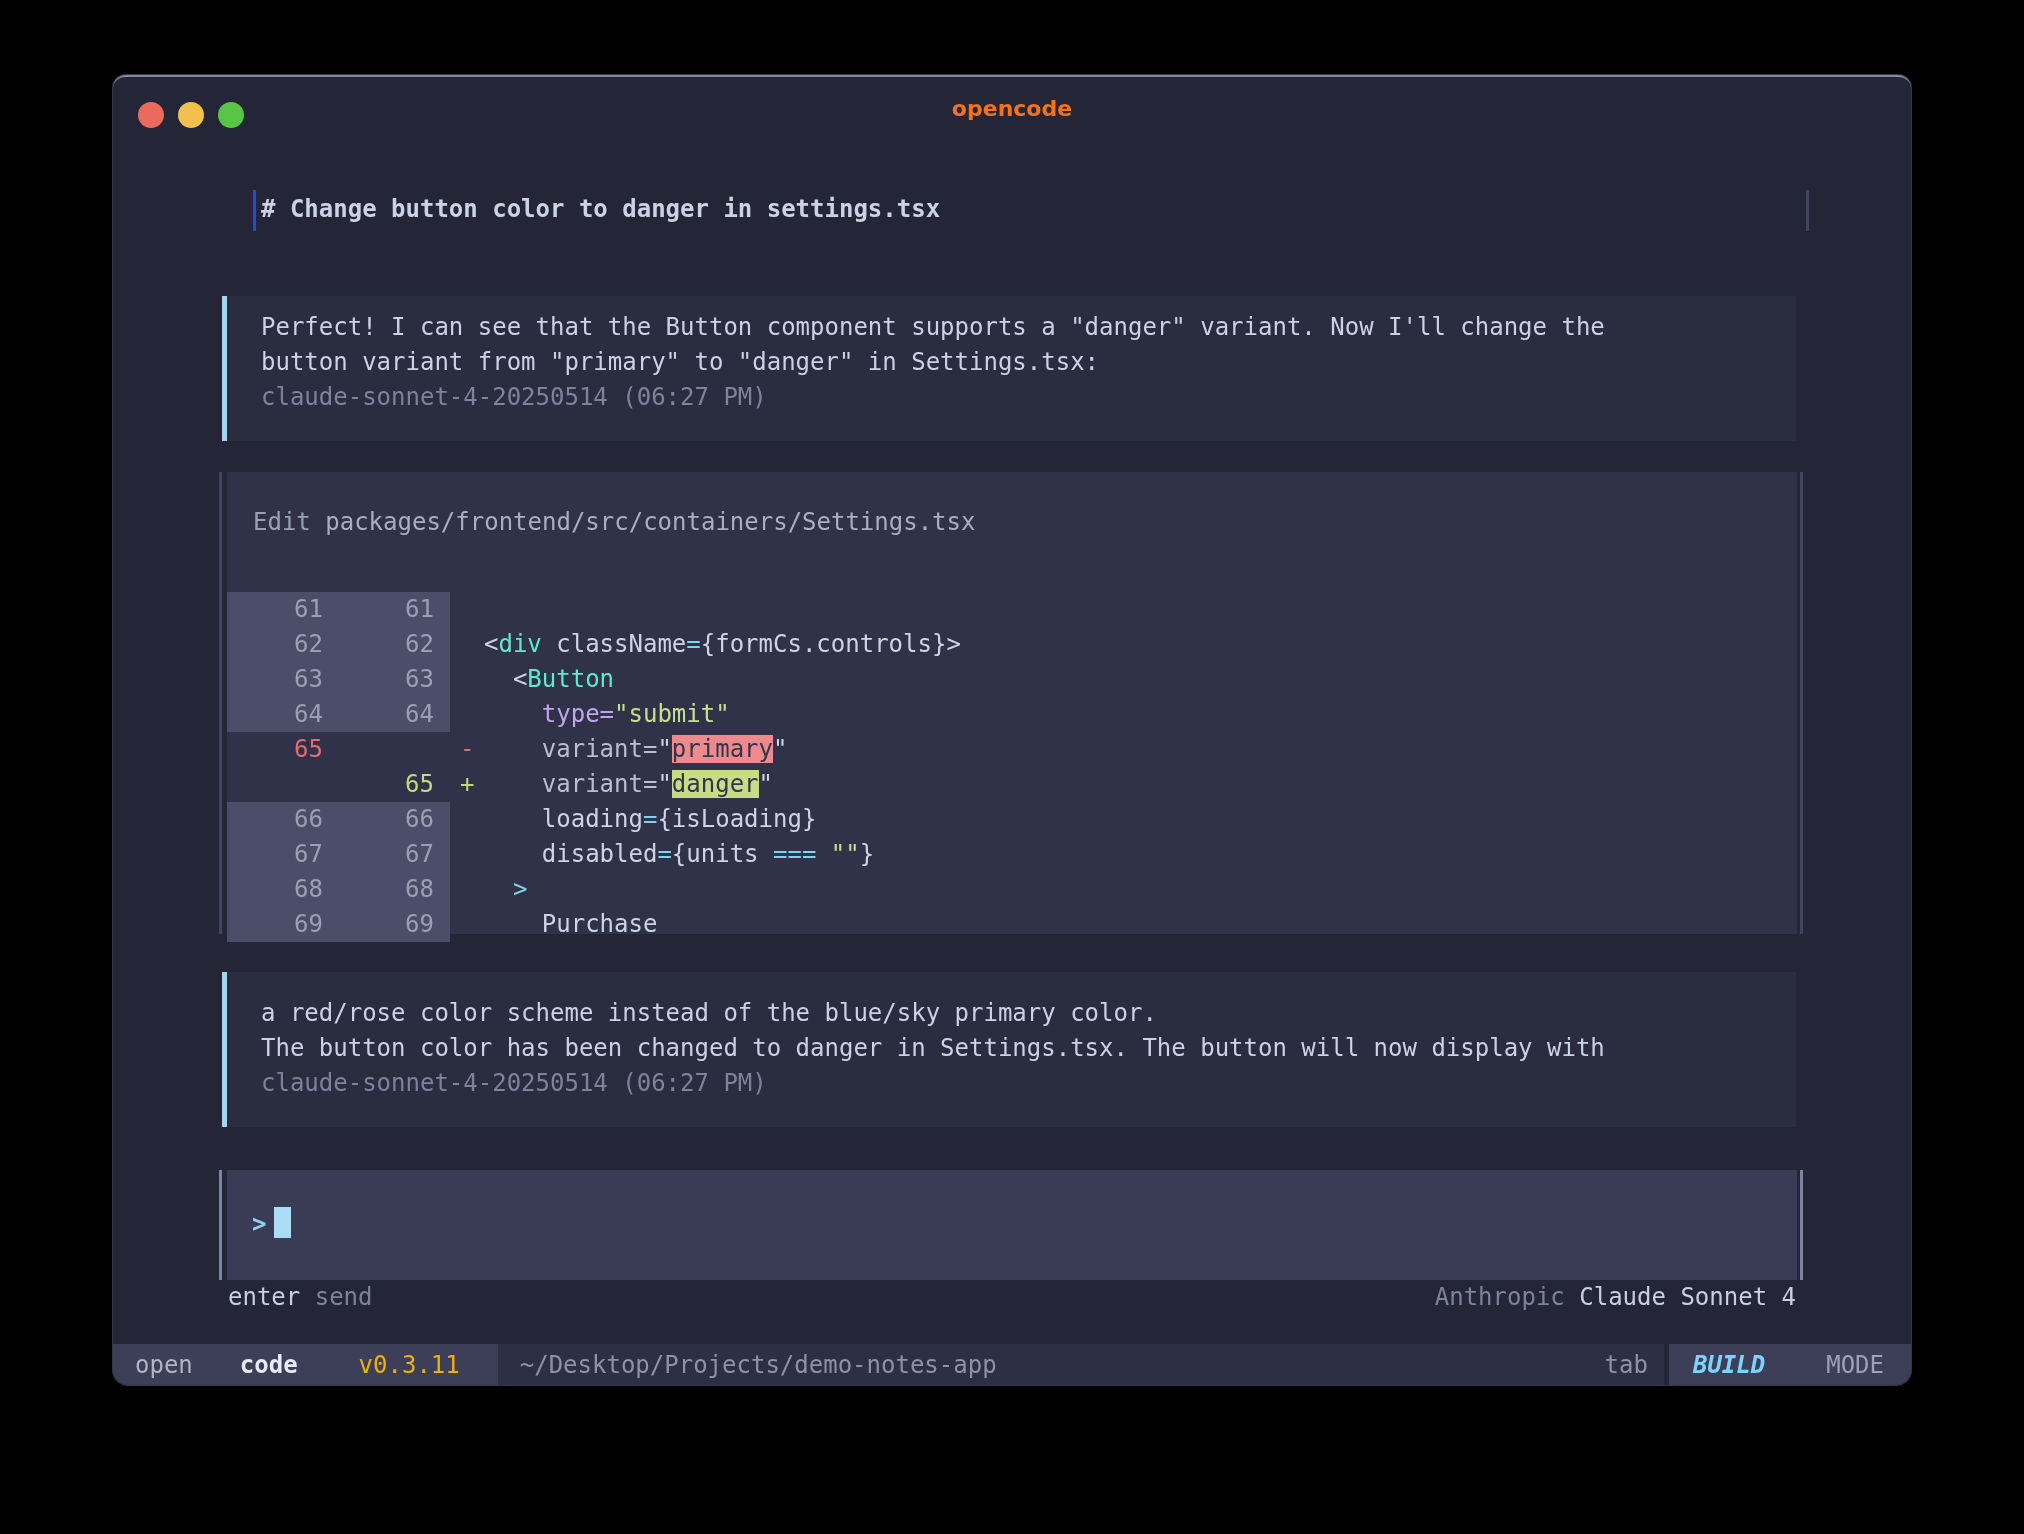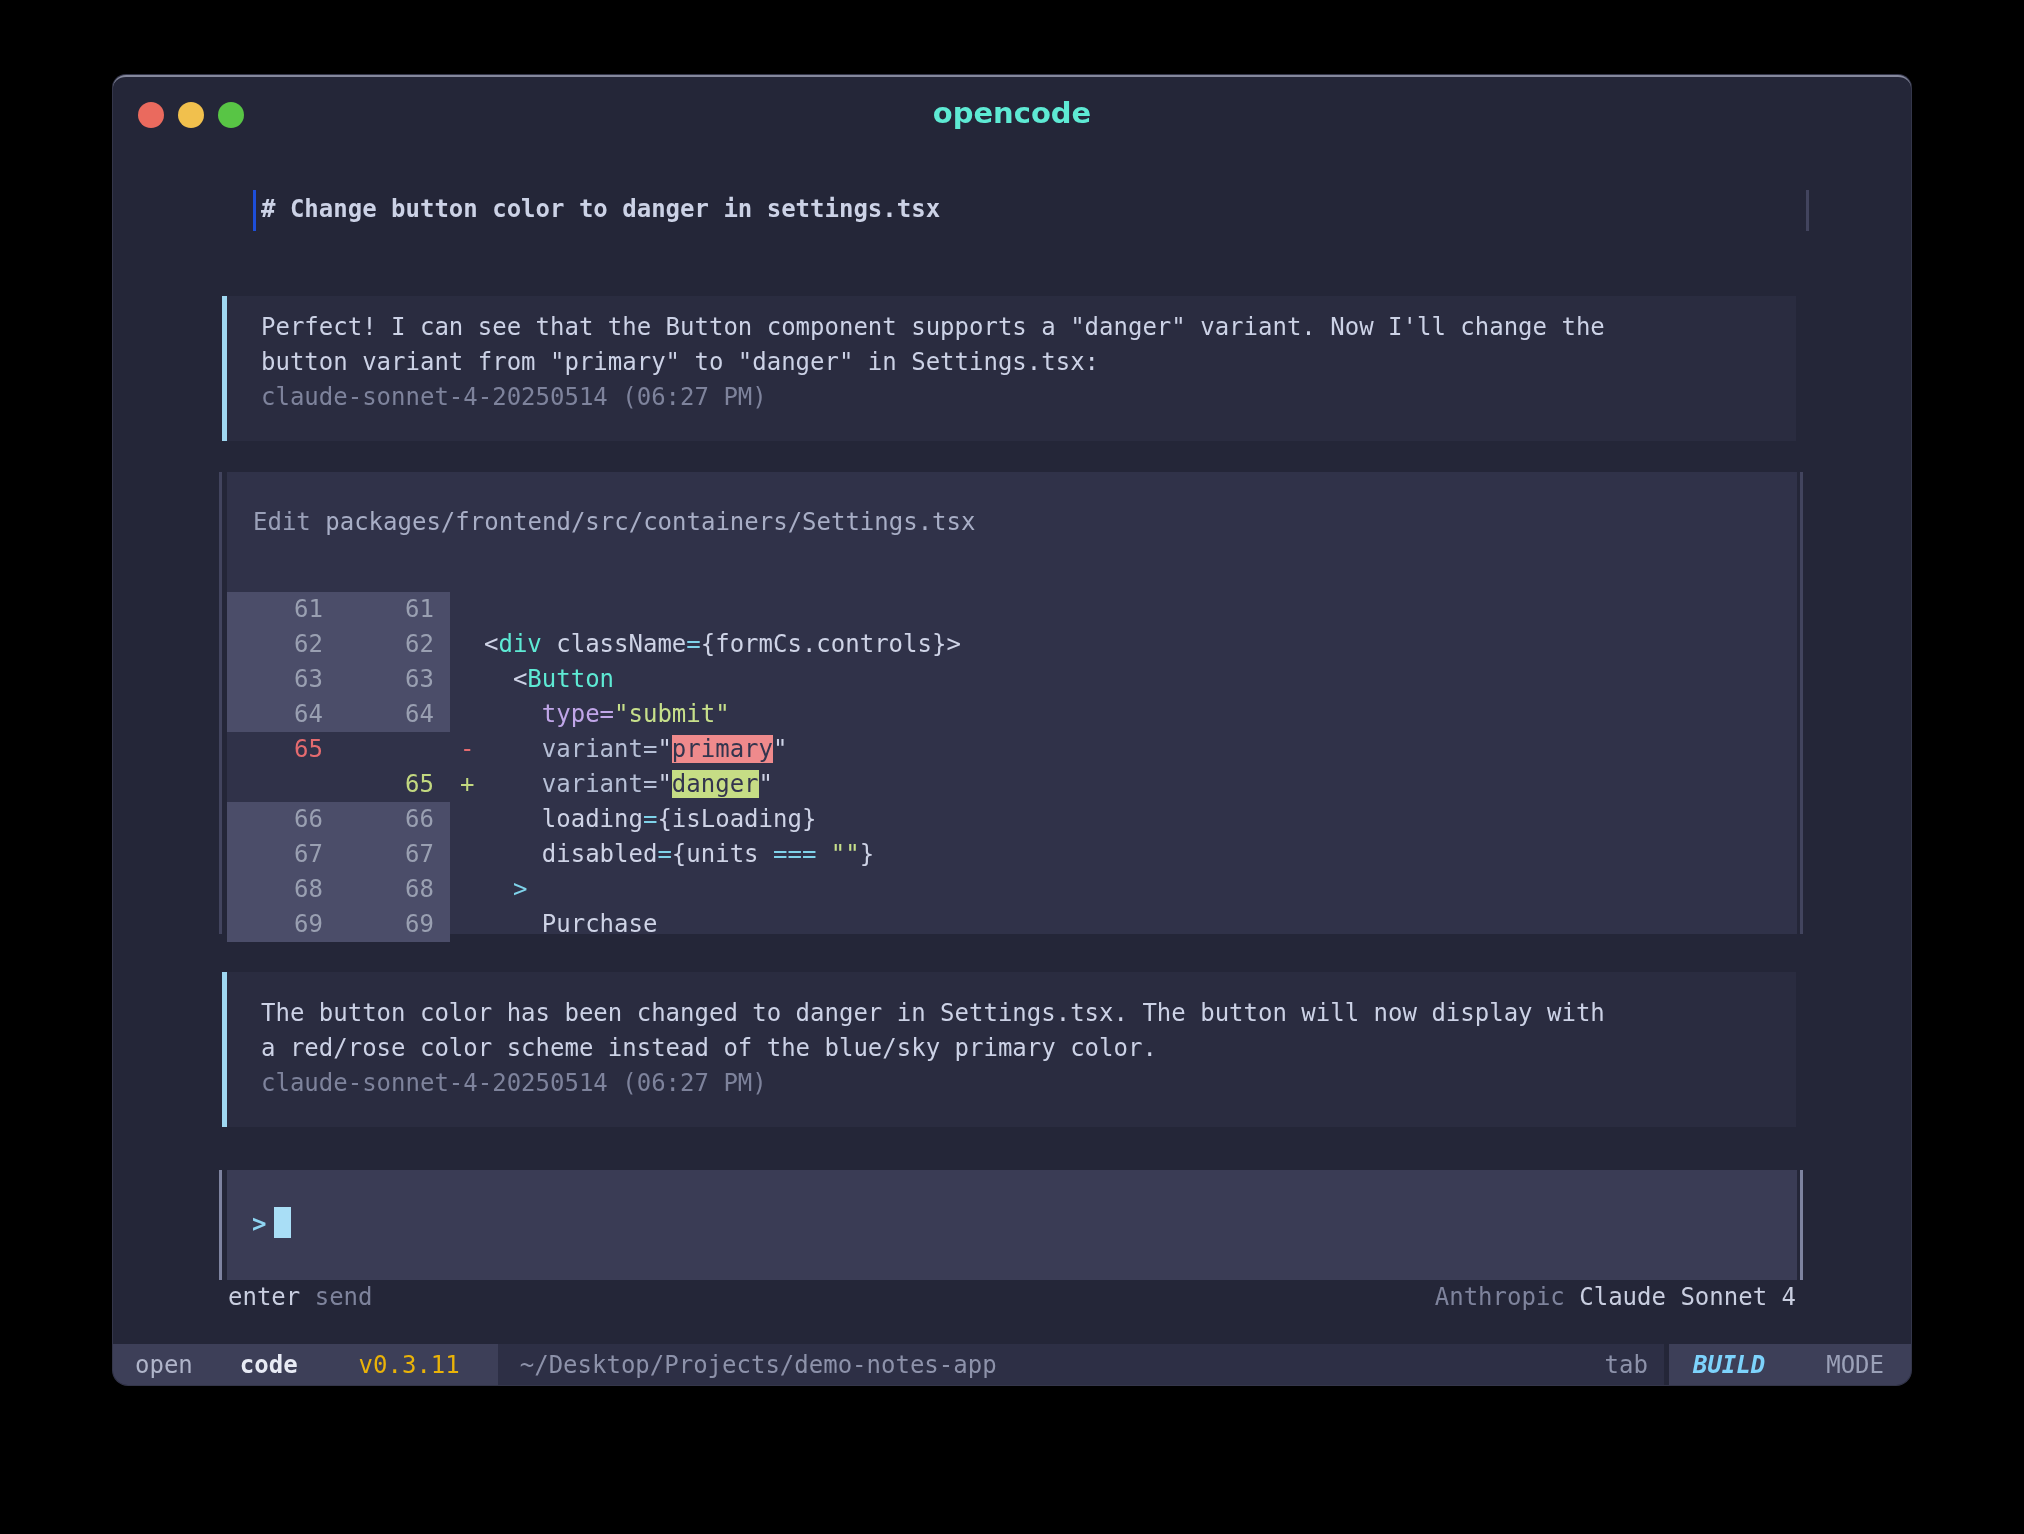--- a/index.html
+++ b/index.html
@@ -14,21 +14,21 @@
   }
 
   
   .titlebar { position:absolute; top:0; left:0; right:0; height:70px; }
   .light { position:absolute; top:25px; width:26px; height:26px; border-radius:50%; }
   .light.red   { left:25px;  background:#ea6a5e; }
   .light.yellow{ left:65px;  background:#f1c04d; }
   .light.green { left:105px; background:#58c545; }
   .win-title { position:absolute; top:19px; left:0; right:0; text-align:center;
     font-family:"DejaVu Sans","Liberation Sans",sans-serif; font-weight:bold;
-    font-size:29px; color:#5eead4; }
+    font-size:22px; color:#f97316; }
 
   
   .mono { font-size:24px; line-height:35px; color:#ccd2e6; }
 
   
   .header-block { position:absolute; left:140px; top:113px; width:1556px;
     border-left:3px solid #1d4ed8; border-right:3px solid #42445e;
     padding:2px 36px 4px 5px; }
   .header-title { font-weight:bold; color:#ccd2e6; }
   .header-row2 { display:flex; justify-content:space-between; }
@@ -139,22 +139,22 @@
         <div class="diff-row removed"><span class="num old">65</span><span class="num new"></span><span class="marker">-</span><span class="code"><span class="tk-p">    </span><span class="tk-dim">variant</span><span class="tk-dim">=</span><span class="tk-p">"</span><span class="tk-hlrem">primary</span><span class="tk-p">"</span></span></div>
         <div class="diff-row added"><span class="num old"></span><span class="num new">65</span><span class="marker">+</span><span class="code"><span class="tk-p">    </span><span class="tk-dim">variant</span><span class="tk-dim">=</span><span class="tk-p">"</span><span class="tk-hladd">danger</span><span class="tk-p">"</span></span></div>
         <div class="diff-row context"><span class="num old">66</span><span class="num new">66</span><span class="marker"></span><span class="code"><span class="tk-p">    </span><span class="tk-p">loading</span><span class="tk-op">=</span><span class="tk-p">{isLoading}</span></span></div>
         <div class="diff-row context"><span class="num old">67</span><span class="num new">67</span><span class="marker"></span><span class="code"><span class="tk-p">    </span><span class="tk-p">disabled</span><span class="tk-op">=</span><span class="tk-p">{units </span><span class="tk-op">===</span><span class="tk-p"> </span><span class="tk-str">""</span><span class="tk-p">}</span></span></div>
         <div class="diff-row context"><span class="num old">68</span><span class="num new">68</span><span class="marker"></span><span class="code"><span class="tk-p">  </span><span class="tk-op">&gt;</span></span></div>
         <div class="diff-row context"><span class="num old">69</span><span class="num new">69</span><span class="marker"></span><span class="code"><span class="tk-p">    </span><span class="tk-p">Purchase</span></span></div>
       </div>
   </div>
 
   <div class="msg m2 mono">
+    <div>a red/rose color scheme instead of the blue/sky primary color.</div>
     <div>The button color has been changed to danger in Settings.tsx. The button will now display with</div>
-    <div>a red/rose color scheme instead of the blue/sky primary color.</div>
     <div class="msg-meta">claude-sonnet-4-20250514 (06:27 PM)</div>
   </div>
 
   <div class="prompt-rule l"></div>
   <div class="prompt-rule r"></div>
   <div class="prompt mono">
     <span class="prompt-symbol">&gt;</span><span class="cursor"></span>
   </div>
 
   <div class="footer mono">

